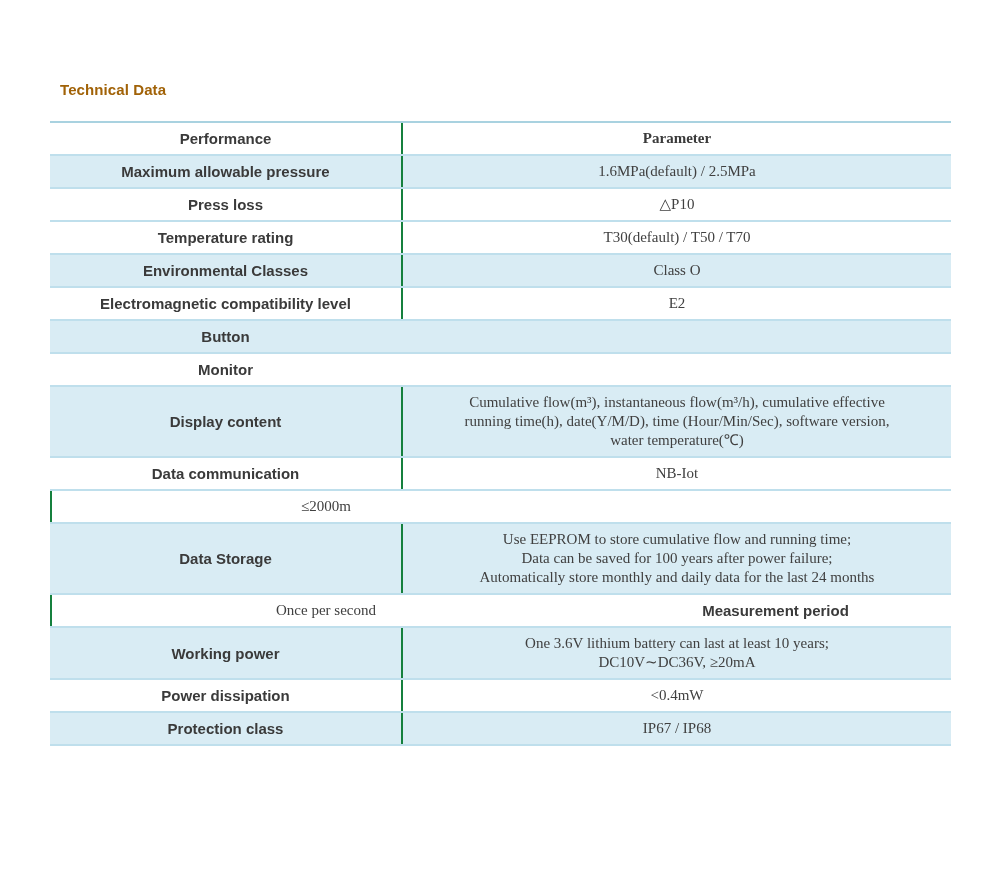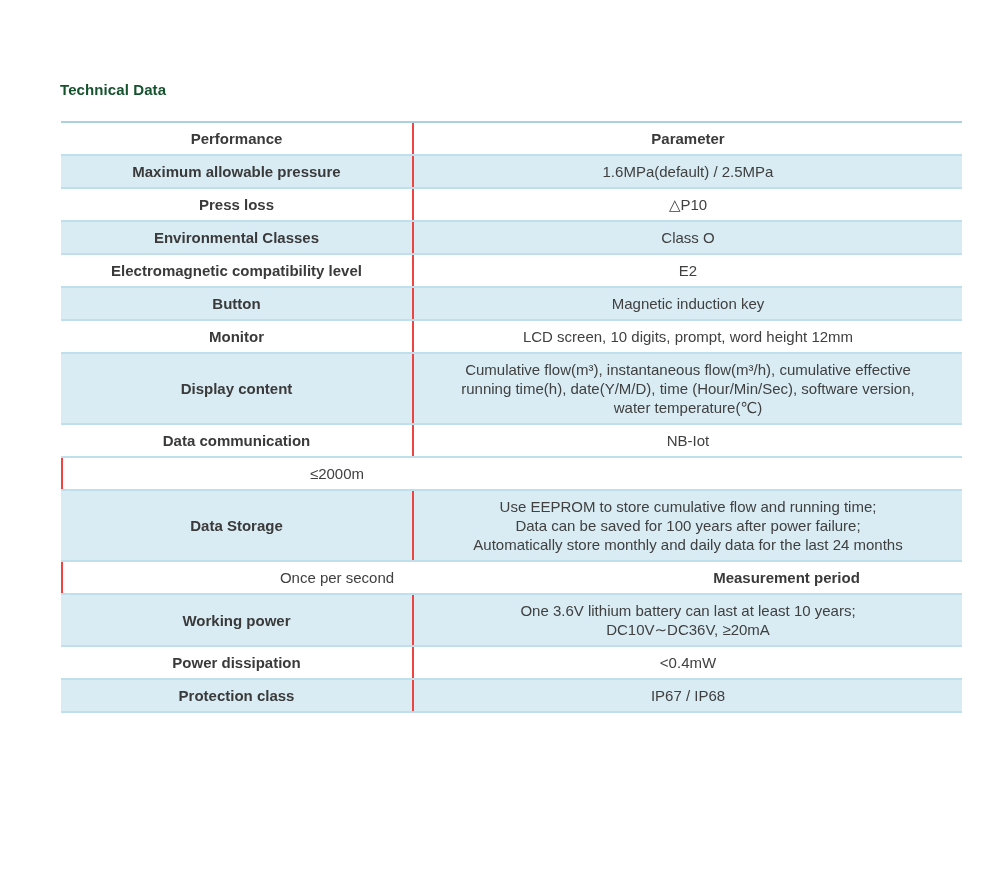--- a/index.html
+++ b/index.html
@@ -9,26 +9,26 @@
     font-family: "Liberation Sans", "DejaVu Sans", sans-serif;
     color: #3d3d3d;
     overflow: hidden;
   }
   .page { position: relative; width: 1000px; height: 880px; }
   .doc-title {
     position: absolute;
     left: 60px; top: 81px;
     font-size: 15px;
     font-weight: 700;
-    color: #14532d;
+    color: #a16207;
     letter-spacing: 0.1px;
   }
   .spec-table {
     position: absolute;
-    left: 61px; top: 121px;
+    left: 50px; top: 121px;
     width: 901px;
     border-top: 2px solid #a9d2e0;
   }
   .row {
     display: flex;
     width: 100%;
     border-bottom: 2px solid #bfdfec;
     background: #ffffff;
   }
   .row.shaded { background: #d9ecf4; }
@@ -42,23 +42,24 @@
     padding: 6px 12px;
     white-space: pre-line;
   }
   .label-cell {
     width: 351px;
     font-weight: 700;
     color: #3a3a3a;
   }
   .value-cell {
     width: 550px;
-    border-left: 2px solid #ef4444;
+    border-left: 2px solid #15803d;
     font-weight: 400;
     color: #404040;
+    font-family: Liberation Serif, serif;
   }
   .row.header .value-cell { font-weight: 700; color: #3a3a3a; }
 </style>
 </head>
 <body>
 
 <div class="page">
   <div class="doc-title">Technical Data</div>
 
   <div class="spec-table">
@@ -67,35 +68,37 @@
         <div class="cell value-cell">Parameter</div>
       </div>
       <div class="row shaded">
         <div class="cell label-cell">Maximum allowable pressure</div>
         <div class="cell value-cell">1.6MPa(default) / 2.5MPa</div>
       </div>
       <div class="row">
         <div class="cell label-cell">Press loss</div>
         <div class="cell value-cell">△P10</div>
       </div>
+      <div class="row">
+        <div class="cell label-cell">Temperature rating</div>
+        <div class="cell value-cell">T30(default) / T50 / T70</div>
+      </div>
       <div class="row shaded">
         <div class="cell label-cell">Environmental Classes</div>
         <div class="cell value-cell">Class O</div>
       </div>
       <div class="row">
         <div class="cell label-cell">Electromagnetic compatibility level</div>
         <div class="cell value-cell">E2</div>
       </div>
       <div class="row shaded">
         <div class="cell label-cell">Button</div>
-        <div class="cell value-cell">Magnetic induction key</div>
       </div>
       <div class="row">
         <div class="cell label-cell">Monitor</div>
-        <div class="cell value-cell">LCD screen, 10 digits, prompt, word height 12mm</div>
       </div>
       <div class="row shaded">
         <div class="cell label-cell">Display content</div>
         <div class="cell value-cell">Cumulative flow(m³), instantaneous flow(m³/h), cumulative effective
 running time(h), date(Y/M/D), time (Hour/Min/Sec), software version,
 water temperature(℃)</div>
       </div>
       <div class="row">
         <div class="cell label-cell">Data communication</div>
         <div class="cell value-cell">NB-Iot</div>

